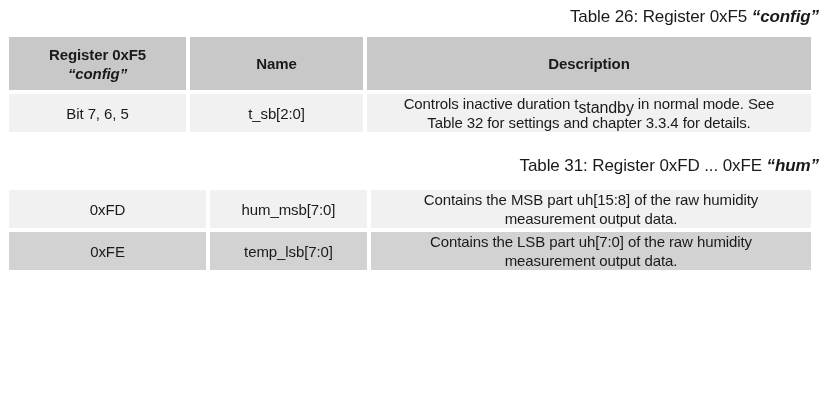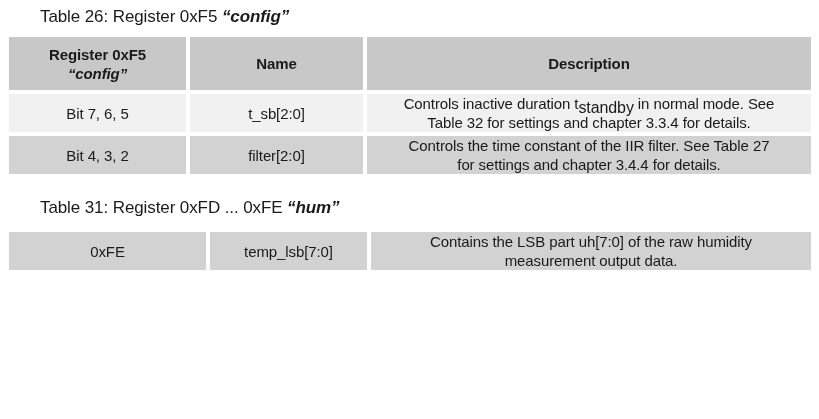--- a/index.html
+++ b/index.html
@@ -5,21 +5,21 @@
   html, body { margin: 0; padding: 0; }
   body {
     width: 819px; height: 419px;
     background: #ffffff;
     color: #1a1a1a;
     font-family: "Liberation Sans", "DejaVu Sans", sans-serif;
     overflow: hidden;
     position: relative;
   }
   .caption {
-    text-align: left;
+    text-align: right;
     font-size: 17px;
     line-height: 22px;
     letter-spacing: -0.1px;
     margin-left: 40px;
   }
   .caption-26 { padding-top: 6px; }
   .caption-31 { padding-top: 19px; }
   .cap-name { font-weight: bold; font-style: italic; }
 
   table.reg-table {
@@ -88,38 +88,38 @@
     <th><span>Register 0xF5</span><span class="hdr-sub">“config”</span></th>
     <th>Name</th>
     <th>Description</th>
   </tr>
   <tr class="light">
     <td>Bit 7, 6, 5</td>
     <td>t_sb[2:0]</td>
     <td><span class="pre">Controls inactive duration t</span><sub>standby</sub><span class="pre"> in normal mode. See
 Table 32 for settings and chapter 3.3.4 for details.</span></td>
   </tr>
-  <tr class="dark">
-    <td>Bit 4, 3, 2</td>
-    <td>filter[2:0]</td>
-    <td><span class="pre">Controls the time constant of the IIR filter. See Table 27
-for settings and chapter 3.4.4 for details.</span></td>
-  </tr>
 </tbody>
   </table>
 
 <div class="caption caption-31"><span>Table 31: Register 0xFD ... 0xFE </span><span class="cap-name">“hum”</span></div>
 
 <table class="reg-table" id="table-31">
   <colgroup>
     <col style="width:197px">
       <col style="width:157px">
       <col style="width:440px">
   </colgroup>
   <tbody>
+  <tr class="light">
+    <td>0xFD</td>
+    <td>hum_msb[7:0]</td>
+    <td><span class="pre">Contains the MSB part uh[15:8] of the raw humidity
+measurement output data.</span></td>
+  </tr>
   <tr class="dark">
     <td>0xFE</td>
     <td>temp_lsb[7:0]</td>
     <td><span class="pre">Contains the LSB part uh[7:0] of the raw humidity
 measurement output data.</span></td>
   </tr>
 </tbody>
   </table>
 
 <div class="watermark">https://blog.csdn.net/qq21497936</div>

